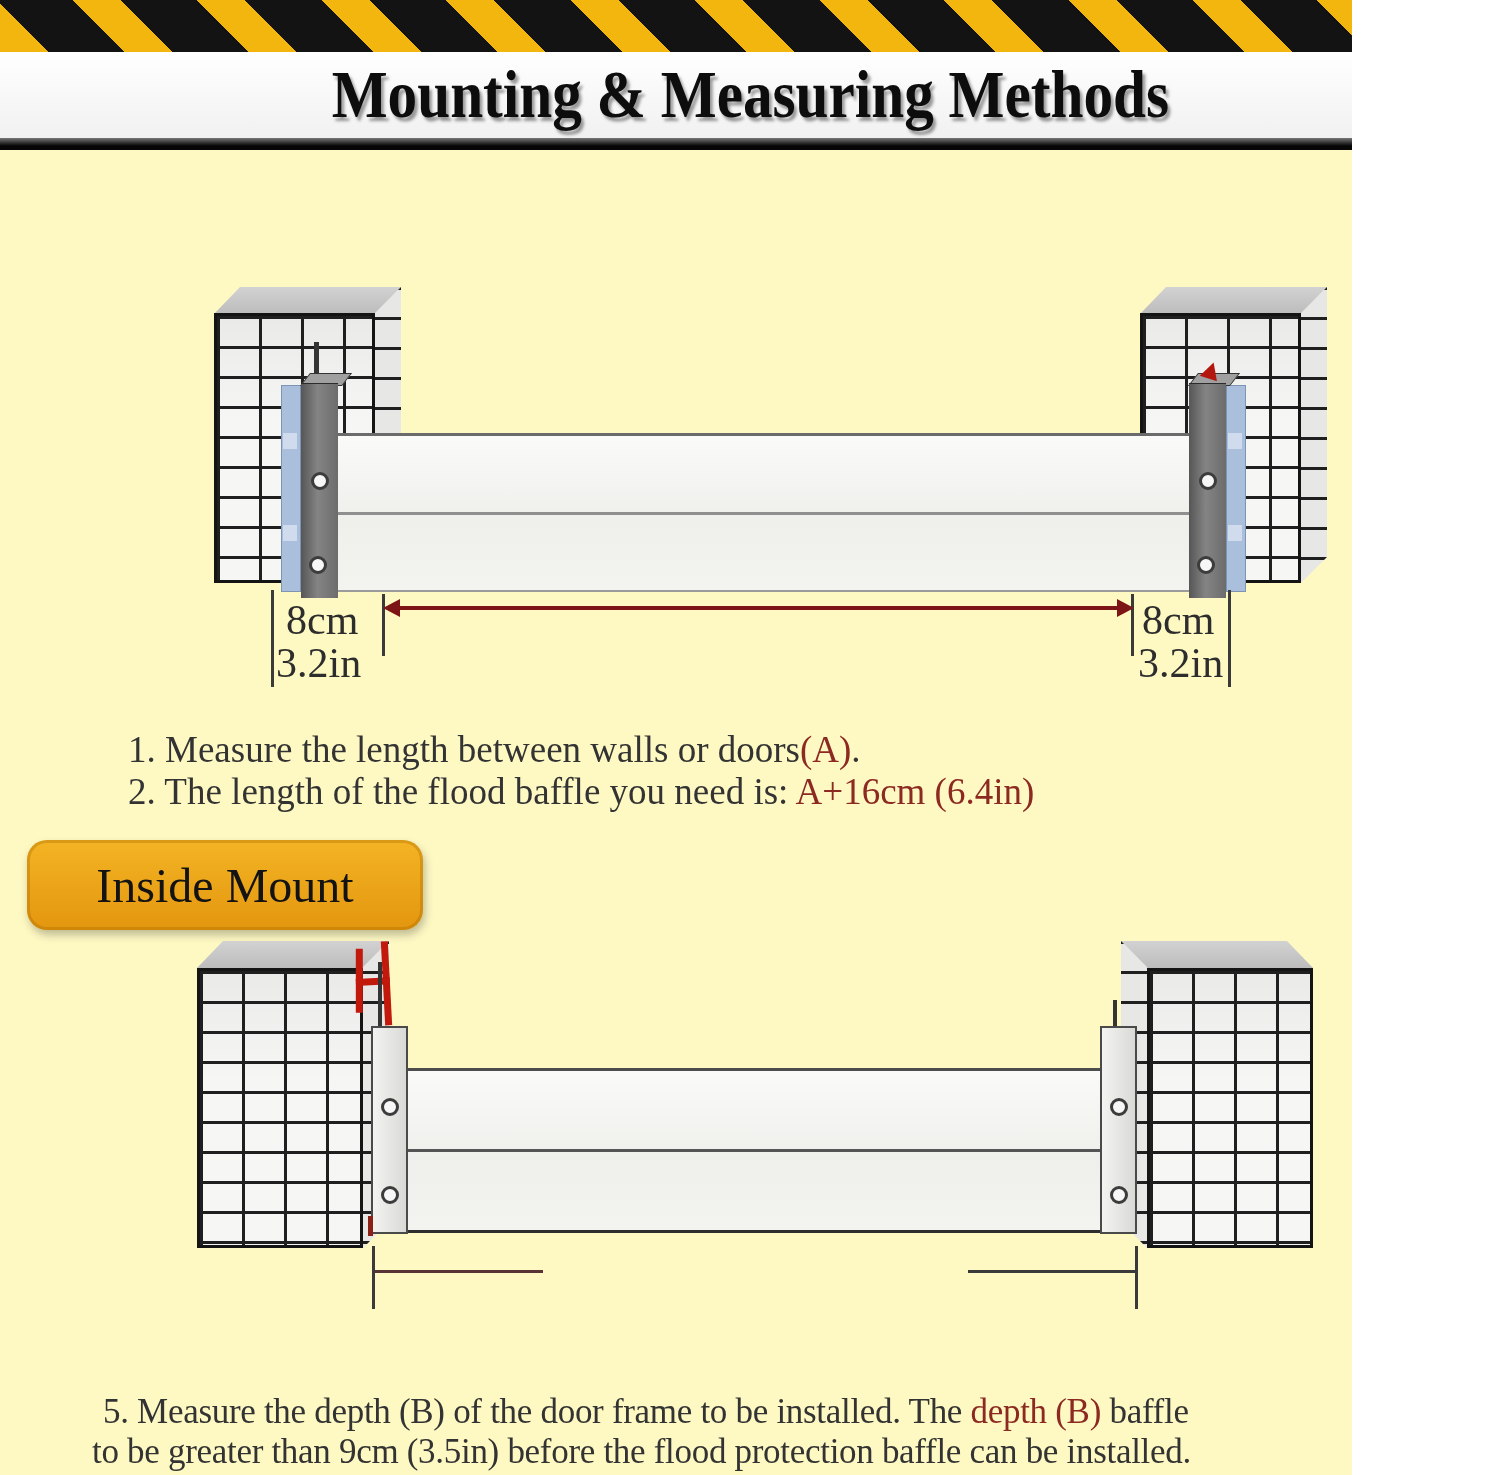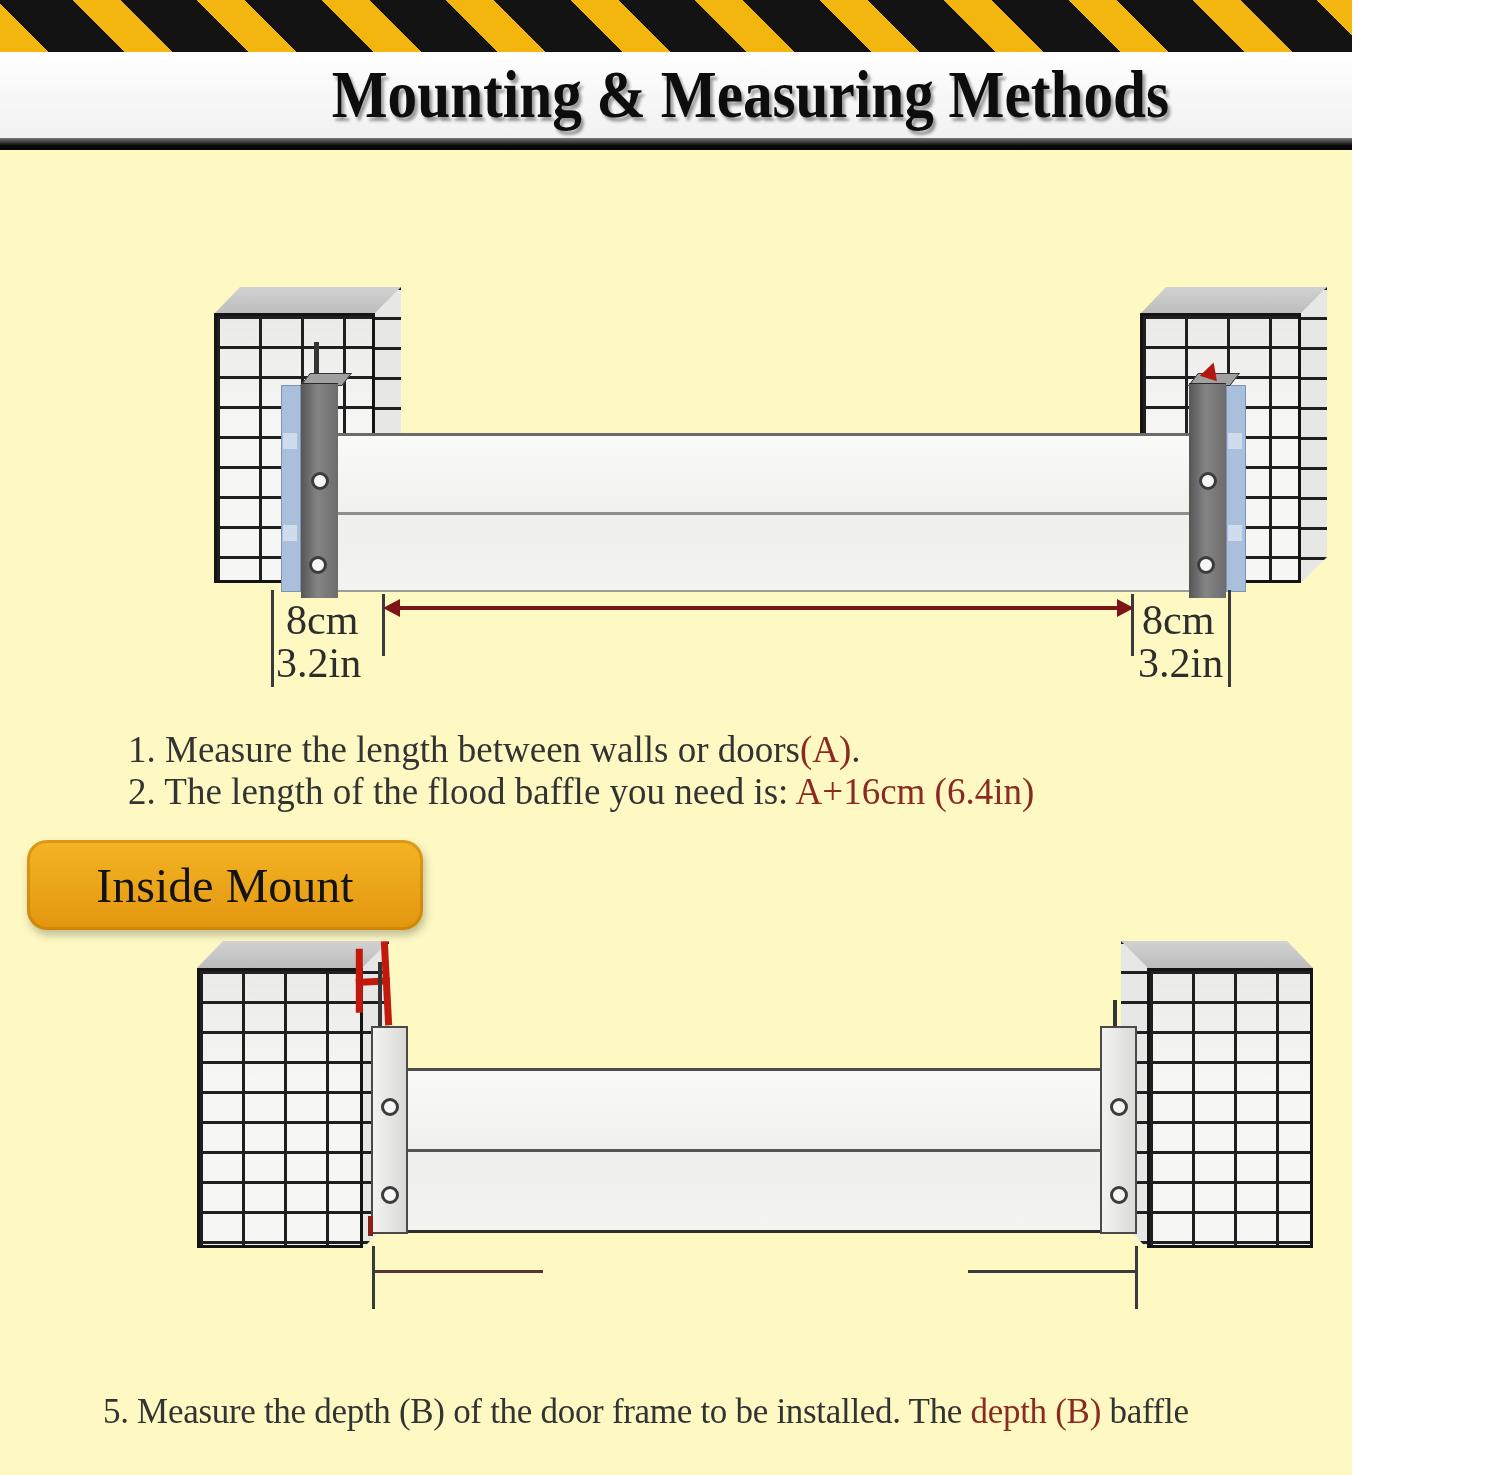--- a/index.html
+++ b/index.html
@@ -180,14 +180,17 @@
   <div class="abs hole" style="left:1110px;top:1186px;"></div>
 
   <div class="abs dimline" style="left:372px;top:1246px;width:3px;height:63px;"></div>
   <div class="abs dimline" style="left:1135px;top:1246px;width:3px;height:63px;"></div>
   <div class="abs" style="left:375px;top:1270px;width:168px;height:3px;background:#5a3434;"></div>
   <div class="abs" style="left:968px;top:1270px;width:168px;height:3px;background:#3a3a3a;"></div>
 
   <div class="abs steps-b nowrap" style="left:103px;top:1392px;">
     <span>5. Measure the depth (B) of the door frame to be installed. The </span><span class="redtxt">depth (B)</span><span> baffle</span>
   </div>
+  <div class="abs steps-b nowrap" style="left:92px;top:1432px;">
+    <span>to be greater than 9cm (3.5in) before the flood protection baffle can be installed.</span>
+  </div>
 
 </div>
 
 </body></html>

